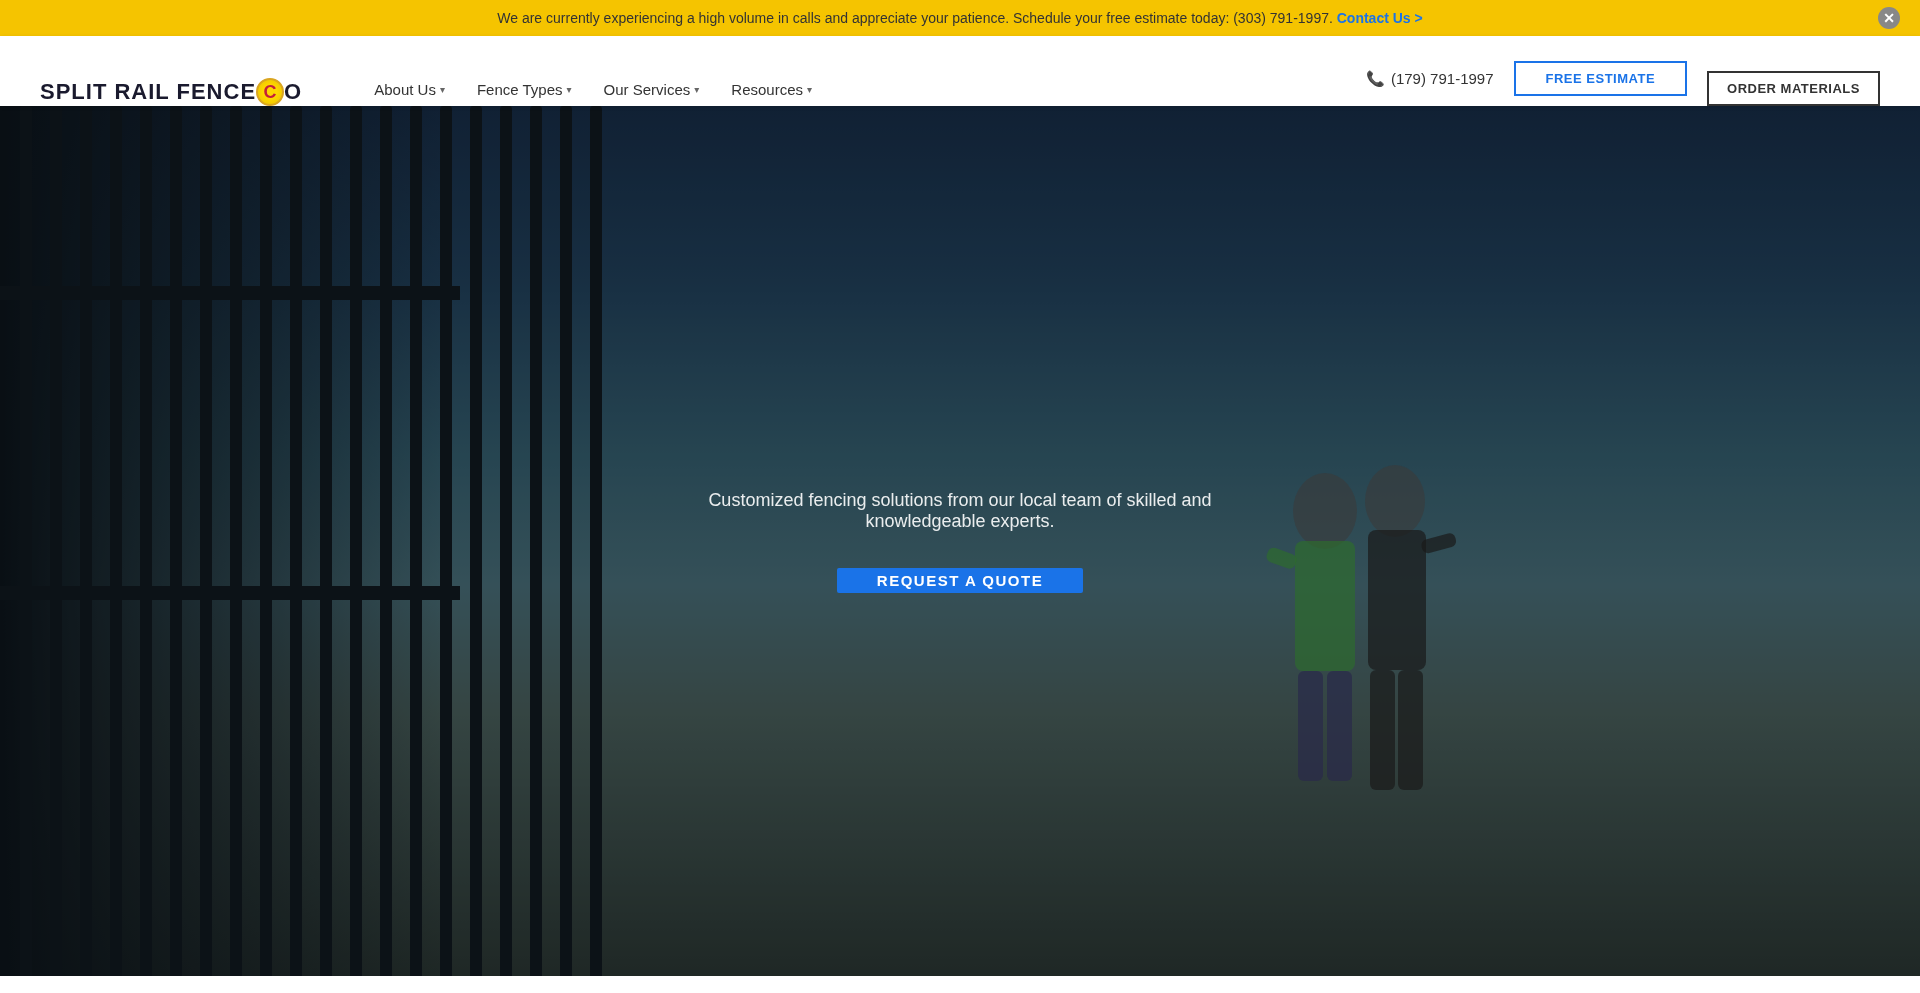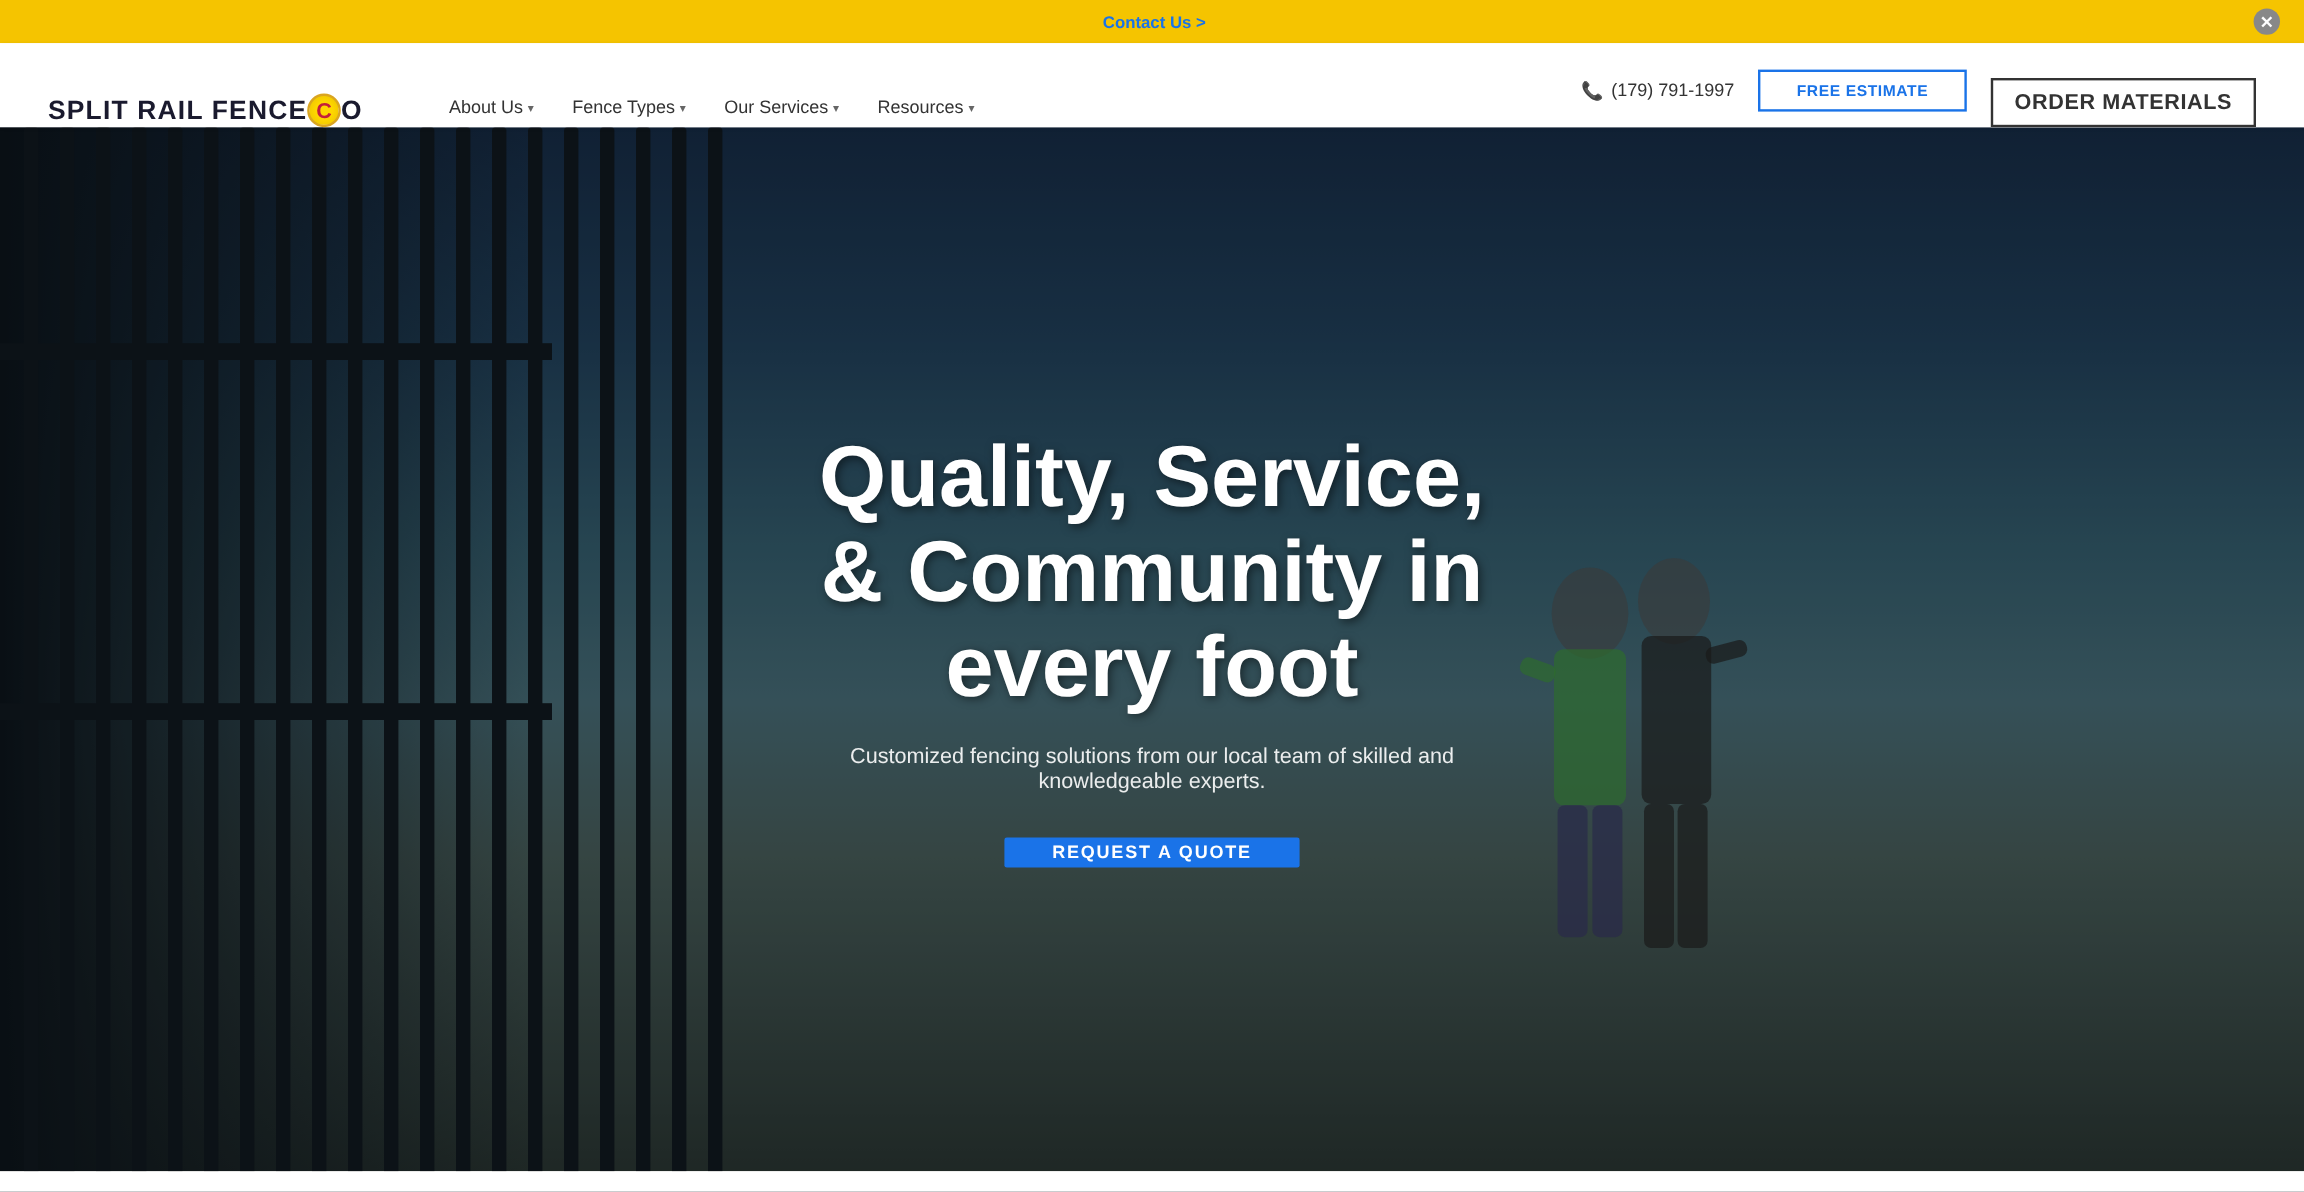--- a/index.html
+++ b/index.html
@@ -111,21 +111,21 @@
       font-weight: bold;
       cursor: pointer;
       text-transform: uppercase;
       letter-spacing: 0.5px;
     }
     .btn-order-materials {
       background: white;
       color: #333;
       border: 2px solid #333;
       padding: 8px 18px;
-      font-size: 18px;
+      font-size: 13px;
       font-weight: bold;
       cursor: pointer;
       text-transform: uppercase;
       letter-spacing: 0.5px;
       margin-top: 20px;
     }
 
     
     .hero {
       position: relative;
@@ -270,20 +270,21 @@
       font-size: 18px;
       font-weight: 900;
       color: #c41e3a;
       line-height: 1;
     }
   </style>
 </head>
 <body>
 
 <div class="announcement-bar">
+  <span>We are currently experiencing a high volume in calls and appreciate your patience. Schedule your free estimate today: (303) 791-1997.</span>
   &nbsp;
   <a href="#">Contact Us &gt;</a>
   <button class="announcement-close" title="Close">✕</button>
 </div>
 
 <nav>
   <a class="logo" href="#">
     <span class="logo-text">
       Split Rail Fence
     </span>
@@ -349,21 +350,20 @@
       <div class="fence-bar"></div>
       <div class="fence-bar"></div>
       <div class="fence-bar"></div>
       <div class="fence-bar"></div>
     </div>
   </div>
 
   <div class="hero-overlay"></div>
 
   <div class="hero-content">
-    <h1 class="hero-title">Quality, Service, &amp; Community in every foot</h1>
     <p class="hero-subtitle">Customized fencing solutions from our local team of skilled and knowledgeable experts.</p>
     <button class="btn-quote">REQUEST A QUOTE</button>
   </div>
 
   <div class="hero-people">
     <svg width="300" height="650" viewBox="0 0 300 650" fill="none" xmlns="http://www.w3.org/2000/svg">
 
       <ellipse cx="105" cy="185" rx="32" ry="38" fill="#3a3a3a" opacity="0.6"></ellipse>
       <rect x="75" y="215" width="60" height="130" rx="8" fill="#2d6b2d" opacity="0.7"></rect>
       <rect x="78" y="345" width="25" height="110" rx="6" fill="#2a2a4a" opacity="0.7"></rect>

